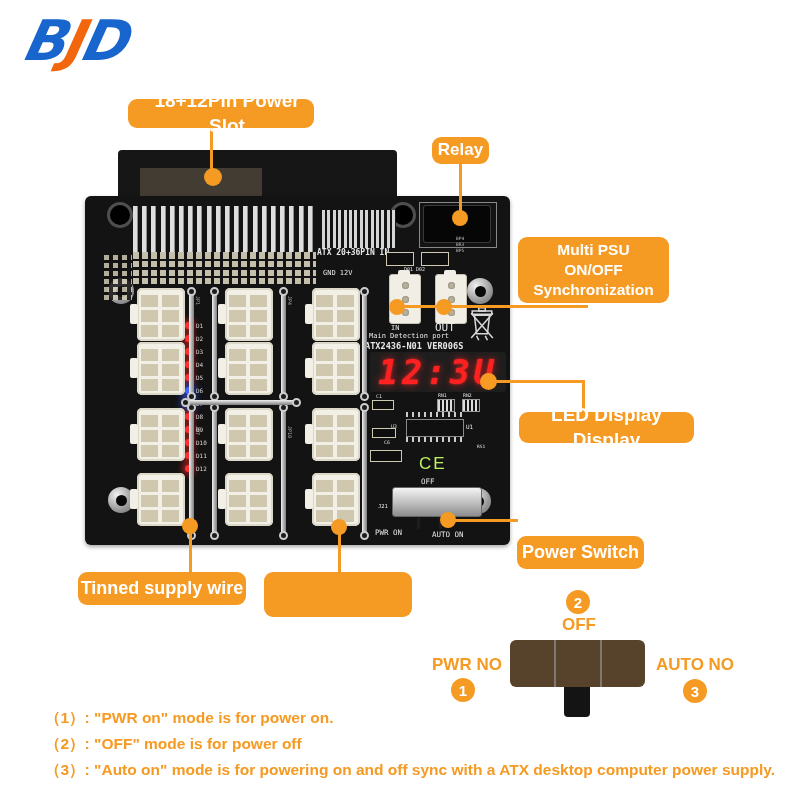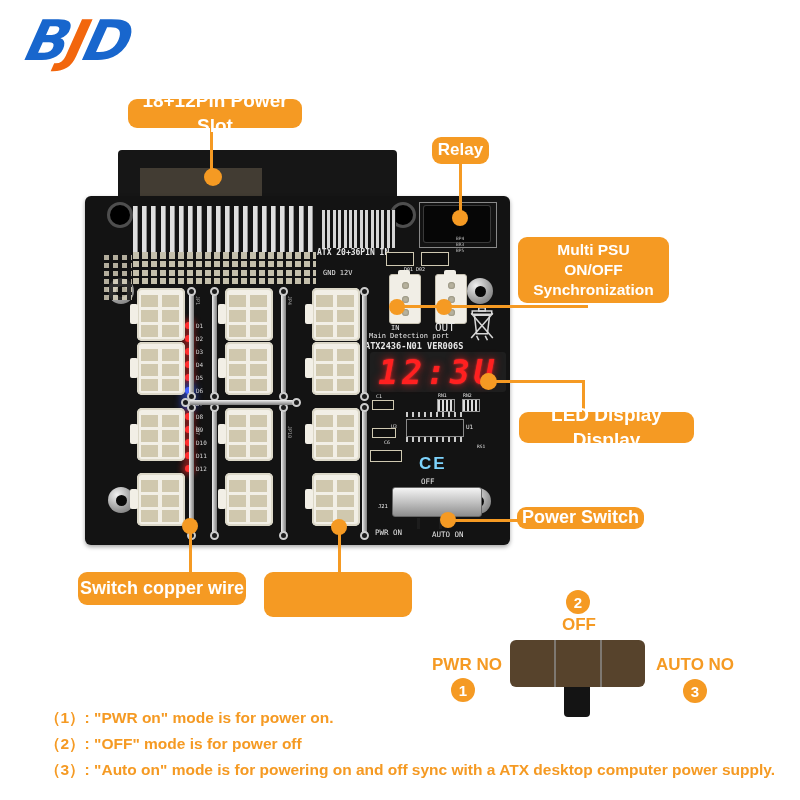--- a/index.html
+++ b/index.html
@@ -285,30 +285,30 @@
     <div class="smd" style="left:285px;top:254px;width:30px;height:10px"></div>
     <div class="silk" style="left:353px;top:197px;font-size:4.8px;">RN1</div>
     <div class="rngrid" style="left:352px;top:203px"></div>
     <div class="silk" style="left:378px;top:197px;font-size:4.8px;">RN2</div>
     <div class="rngrid" style="left:377px;top:203px"></div>
     <div class="icticks" style="left:321px;top:216px"></div>
     <div class="icbody" style="left:321px;top:223px"></div>
     <div class="icticks" style="left:321px;top:241px"></div>
     <div class="silk" style="left:381px;top:227px;font-size:6px;">U1</div>
     <div class="silk" style="left:392px;top:248px;font-size:4.5px;">RS1</div>
-    <div class="silk" style="left:334px;top:258px;font-size:17px;letter-spacing:2px;font-weight:700;color:#7dd3fc;font-family:'Liberation Sans',sans-serif;">CE</div>
+    <div class="silk" style="left:334px;top:258px;font-size:17px;letter-spacing:2px;font-weight:400;color:#bef264;font-family:'Liberation Sans',sans-serif;">CE</div>
 
     <div class="silk" style="left:336px;top:281px;font-size:7.5px;">OFF</div>
     <div class="pswitch"></div>
     <div class="silk" style="left:293px;top:307px;font-size:5.5px;">J21</div>
     <div class="silk" style="left:290px;top:332px;font-size:7.5px;">PWR ON</div>
     <div class="silk" style="left:347px;top:334px;font-size:7.5px;">AUTO ON</div>
   </div>
 
-  <div class="lbl" style="left:128px;top:99px;width:174px;height:29px;font-size:19px;">18+12Pin Power Slot</div>
+  <div class="lbl" style="left:128px;top:99px;width:174px;height:29px;font-size:19px;padding-left:12px;">18+12Pin Power Slot</div>
   <div class="cline" style="left:210px;top:127px;width:3px;height:44px;"></div>
   <div class="cdot" style="left:204px;top:168px;width:18px;height:18px;"></div>
 
   <div class="lbl" style="left:432px;top:137px;width:57px;height:27px;font-size:17px;">Relay</div>
   <div class="cline" style="left:459px;top:163px;width:3px;height:50px;"></div>
   <div class="cdot" style="left:452px;top:210px;"></div>
 
   <div class="lbl" style="left:518px;top:237px;width:151px;height:66px;font-size:15.5px;">
     <div>
       <div>Multi PSU</div>
@@ -318,25 +318,25 @@
   </div>
   <div class="cline" style="left:397px;top:305px;width:191px;height:3px;"></div>
   <div class="cdot" style="left:389px;top:299px;"></div>
   <div class="cdot" style="left:436px;top:299px;"></div>
 
   <div class="lbl" style="left:519px;top:412px;width:175px;height:31px;font-size:19px;">LED Display Display</div>
   <div class="cline" style="left:489px;top:380px;width:96px;height:3px;"></div>
   <div class="cline" style="left:582px;top:380px;width:3px;height:32px;"></div>
   <div class="cdot" style="left:480px;top:373px;width:17px;height:17px;"></div>
 
-  <div class="lbl" style="left:517px;top:507px;width:127px;height:22px;font-size:18px;">Power Switch</div>
+  <div class="lbl" style="left:517px;top:536px;width:127px;height:33px;font-size:18px;">Power Switch</div>
   <div class="cline" style="left:448px;top:519px;width:70px;height:3px;"></div>
   <div class="cdot" style="left:440px;top:512px;"></div>
 
-  <div class="lbl" style="left:78px;top:572px;width:168px;height:33px;font-size:18px;">Switch copper wire</div>
+  <div class="lbl" style="left:78px;top:572px;width:168px;height:33px;font-size:18px;">Tinned supply wire</div>
   <div class="cline" style="left:189px;top:526px;width:3px;height:46px;"></div>
   <div class="cdot" style="left:182px;top:518px;"></div>
 
   <div class="lbl" style="left:264px;top:572px;width:148px;height:45px;font-size:16px;">
     <div>
     </div>
   </div>
   <div class="cline" style="left:338px;top:527px;width:3px;height:45px;"></div>
   <div class="cdot" style="left:331px;top:519px;"></div>
 

